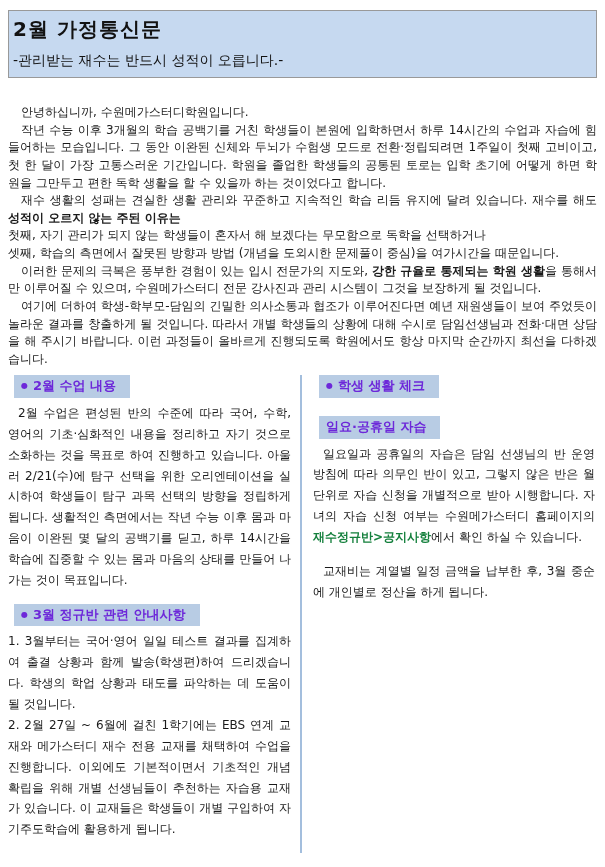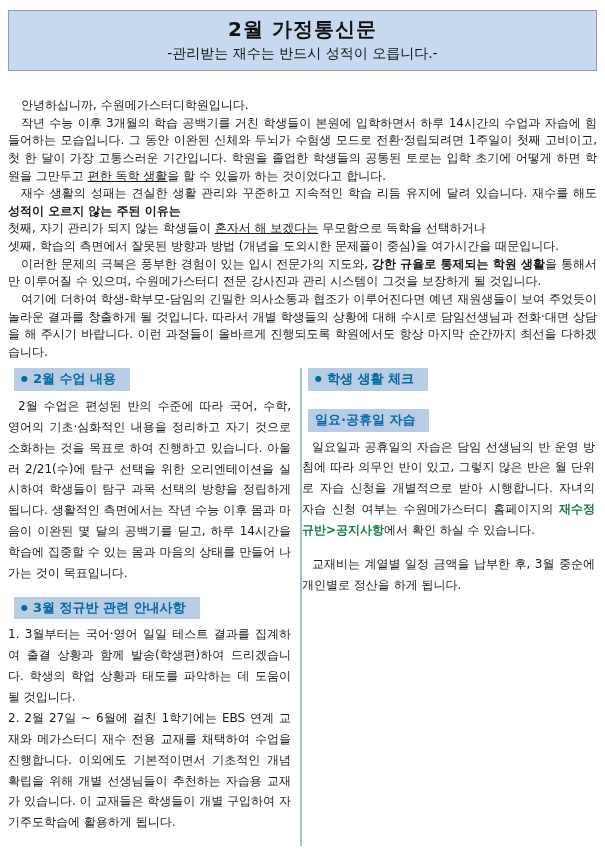--- a/index.html
+++ b/index.html
@@ -8,44 +8,44 @@
     font-family:"DejaVu Sans","Liberation Sans",sans-serif;
     color:#1a1a1a;
     -webkit-font-smoothing:antialiased;
   }
   .page { box-sizing:border-box; width:605px; height:867px; padding:10px 8px 0; position:relative; overflow:hidden; }
 
   
   .header {
     border:1px solid #999999;
     background:#c6d9f0;
-    text-align:center;
+    text-align:left;
     padding:5px 4px 7px;
   }
   .header .title { font-size:20px; font-weight:bold; letter-spacing:1px; color:#121212; }
-  .header .subtitle { font-size:14px; margin-top:2px; color:#121212; }
+  .header .subtitle { font-size:14px; margin-top:9px; color:#121212; }
 
   
   .intro { margin-top:26px; font-size:12px; line-height:1.47; text-align:justify; }
   .intro p { margin:0; }
   .intro p.indent { text-indent:13px; }
-  .u { text-decoration:underline; }
+  .u { }
   .b { font-weight:bold; }
 
   
   .columns { display:flex; margin-top:7px; min-height:386px; }
   .col { box-sizing:border-box; font-size:12px; line-height:1.74; text-align:justify; }
   .col.left  { width:292px; padding-right:9px; }
-  .col.right { width:293px; }
+  .col.right { width:293px; padding-left:11px; }
   .divider { width:2px; background:#a3bedd; }
 
   .sec-head {
     display:inline-block;
     background:#b8cce4;
-    color:#0369a1;
+    color:#6d28d9;
     font-size:13px;
     font-weight:bold;
     line-height:1.2;
     padding:3px 14px 4px 7px;
     margin:0 0 5px 6px;
   }
   .sec-head .bullet { font-size:8px; vertical-align:2px; margin-right:5px; }
   .sec { margin-bottom:13px; }
   .sec p { margin:0; }
   .sec p.indent { text-indent:10px; }

